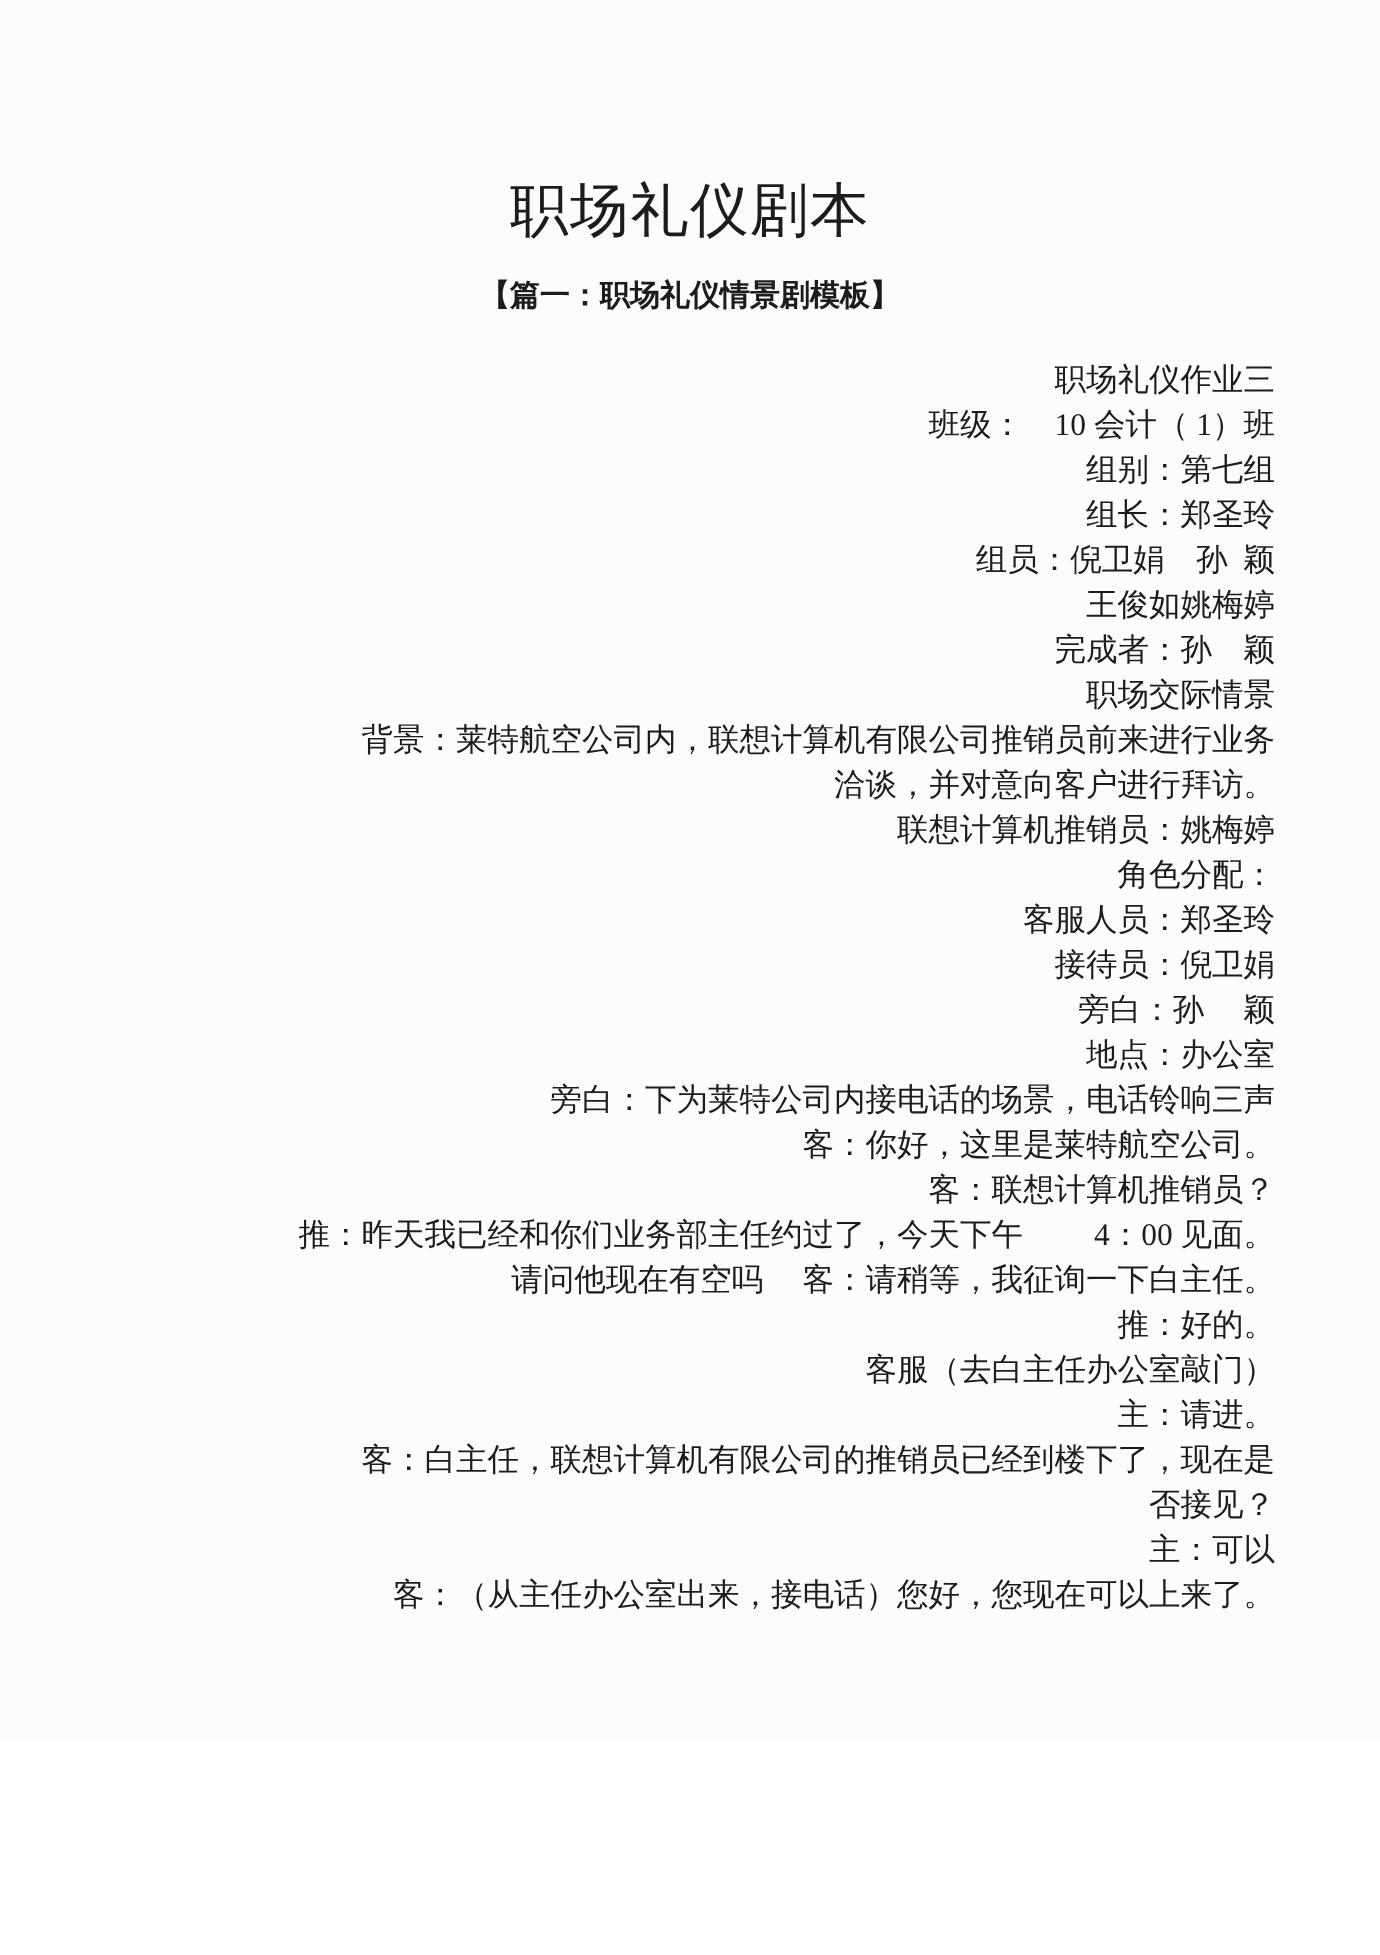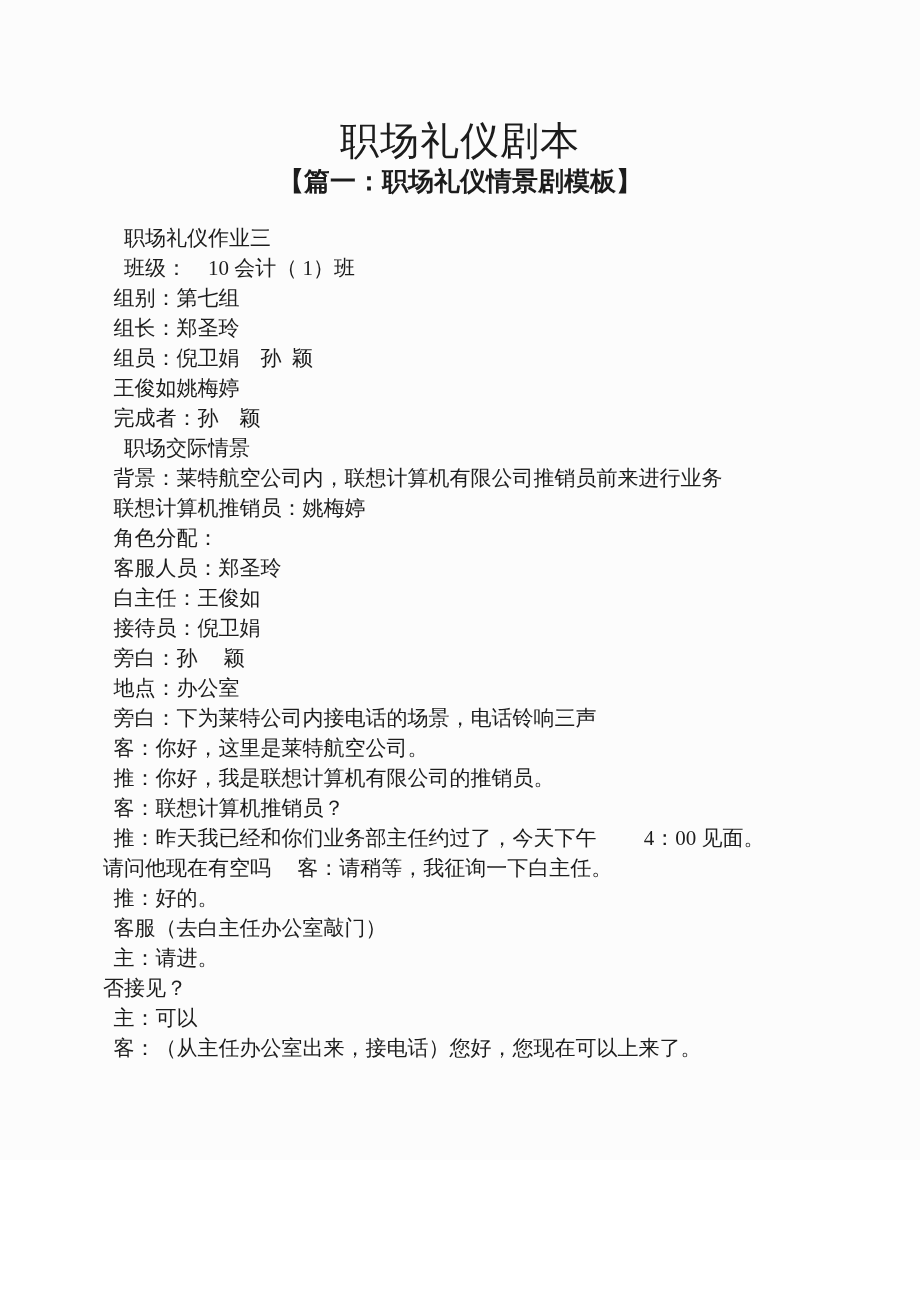--- a/index.html
+++ b/index.html
@@ -22,66 +22,67 @@
   .doc-title {
     margin: 0;
     text-align: center;
     font-size: 39px;
     font-weight: 400;
     line-height: 47px;
     letter-spacing: 1px;
     white-space: pre;
   }
   .doc-subtitle {
-    margin: 0;
+    margin: 15px;
     text-align: center;
-    font-size: 26px;
+    font-size: 20px;
     font-weight: 700;
     line-height: 36px;
     white-space: pre;
   }
   .doc-body {
     margin: 23px 70px 0 103px;
   }
   .line {
     font-size: 21px;
     line-height: 30px;
     white-space: pre-wrap;
     word-break: keep-all;
+    text-align: right;
   }
 </style>
 </head>
 <body>
 
 <div class="page">
   <h1 class="doc-title">职场礼仪剧本</h1>
   <h2 class="doc-subtitle">【篇一：职场礼仪情景剧模板】</h2>
   <div class="doc-body" id="doc-body">
       <div class="line">　职场礼仪作业三</div>
       <div class="line">　班级：　10 会计（ 1）班</div>
       <div class="line">  组别：第七组</div>
       <div class="line">  组长：郑圣玲</div>
       <div class="line">  组员：倪卫娟　孙  颖</div>
       <div class="line">  王俊如姚梅婷</div>
       <div class="line">  完成者：孙　颖</div>
       <div class="line">　职场交际情景</div>
       <div class="line">  背景：莱特航空公司内，联想计算机有限公司推销员前来进行业务</div>
+      <div class="line">洽谈，并对意向客户进行拜访。</div>
       <div class="line">  联想计算机推销员：姚梅婷</div>
       <div class="line">  角色分配：</div>
       <div class="line">  客服人员：郑圣玲</div>
-      <div class="line">  白主任：王俊如</div>
       <div class="line">  接待员：倪卫娟</div>
       <div class="line">  旁白：孙　 颖</div>
       <div class="line">  地点：办公室</div>
       <div class="line">  旁白：下为莱特公司内接电话的场景，电话铃响三声</div>
       <div class="line">  客：你好，这里是莱特航空公司。</div>
-      <div class="line">  推：你好，我是联想计算机有限公司的推销员。</div>
       <div class="line">  客：联想计算机推销员？</div>
       <div class="line">  推：昨天我已经和你们业务部主任约过了，今天下午　　 4：00 见面。</div>
       <div class="line">请问他现在有空吗　 客：请稍等，我征询一下白主任。</div>
       <div class="line">  推：好的。</div>
       <div class="line">  客服（去白主任办公室敲门）</div>
       <div class="line">  主：请进。</div>
+      <div class="line">  客：白主任，联想计算机有限公司的推销员已经到楼下了，现在是</div>
       <div class="line">否接见？</div>
       <div class="line">  主：可以</div>
       <div class="line">  客：（从主任办公室出来，接电话）您好，您现在可以上来了。</div>
     </div>
 </div>
 
 </body></html>

